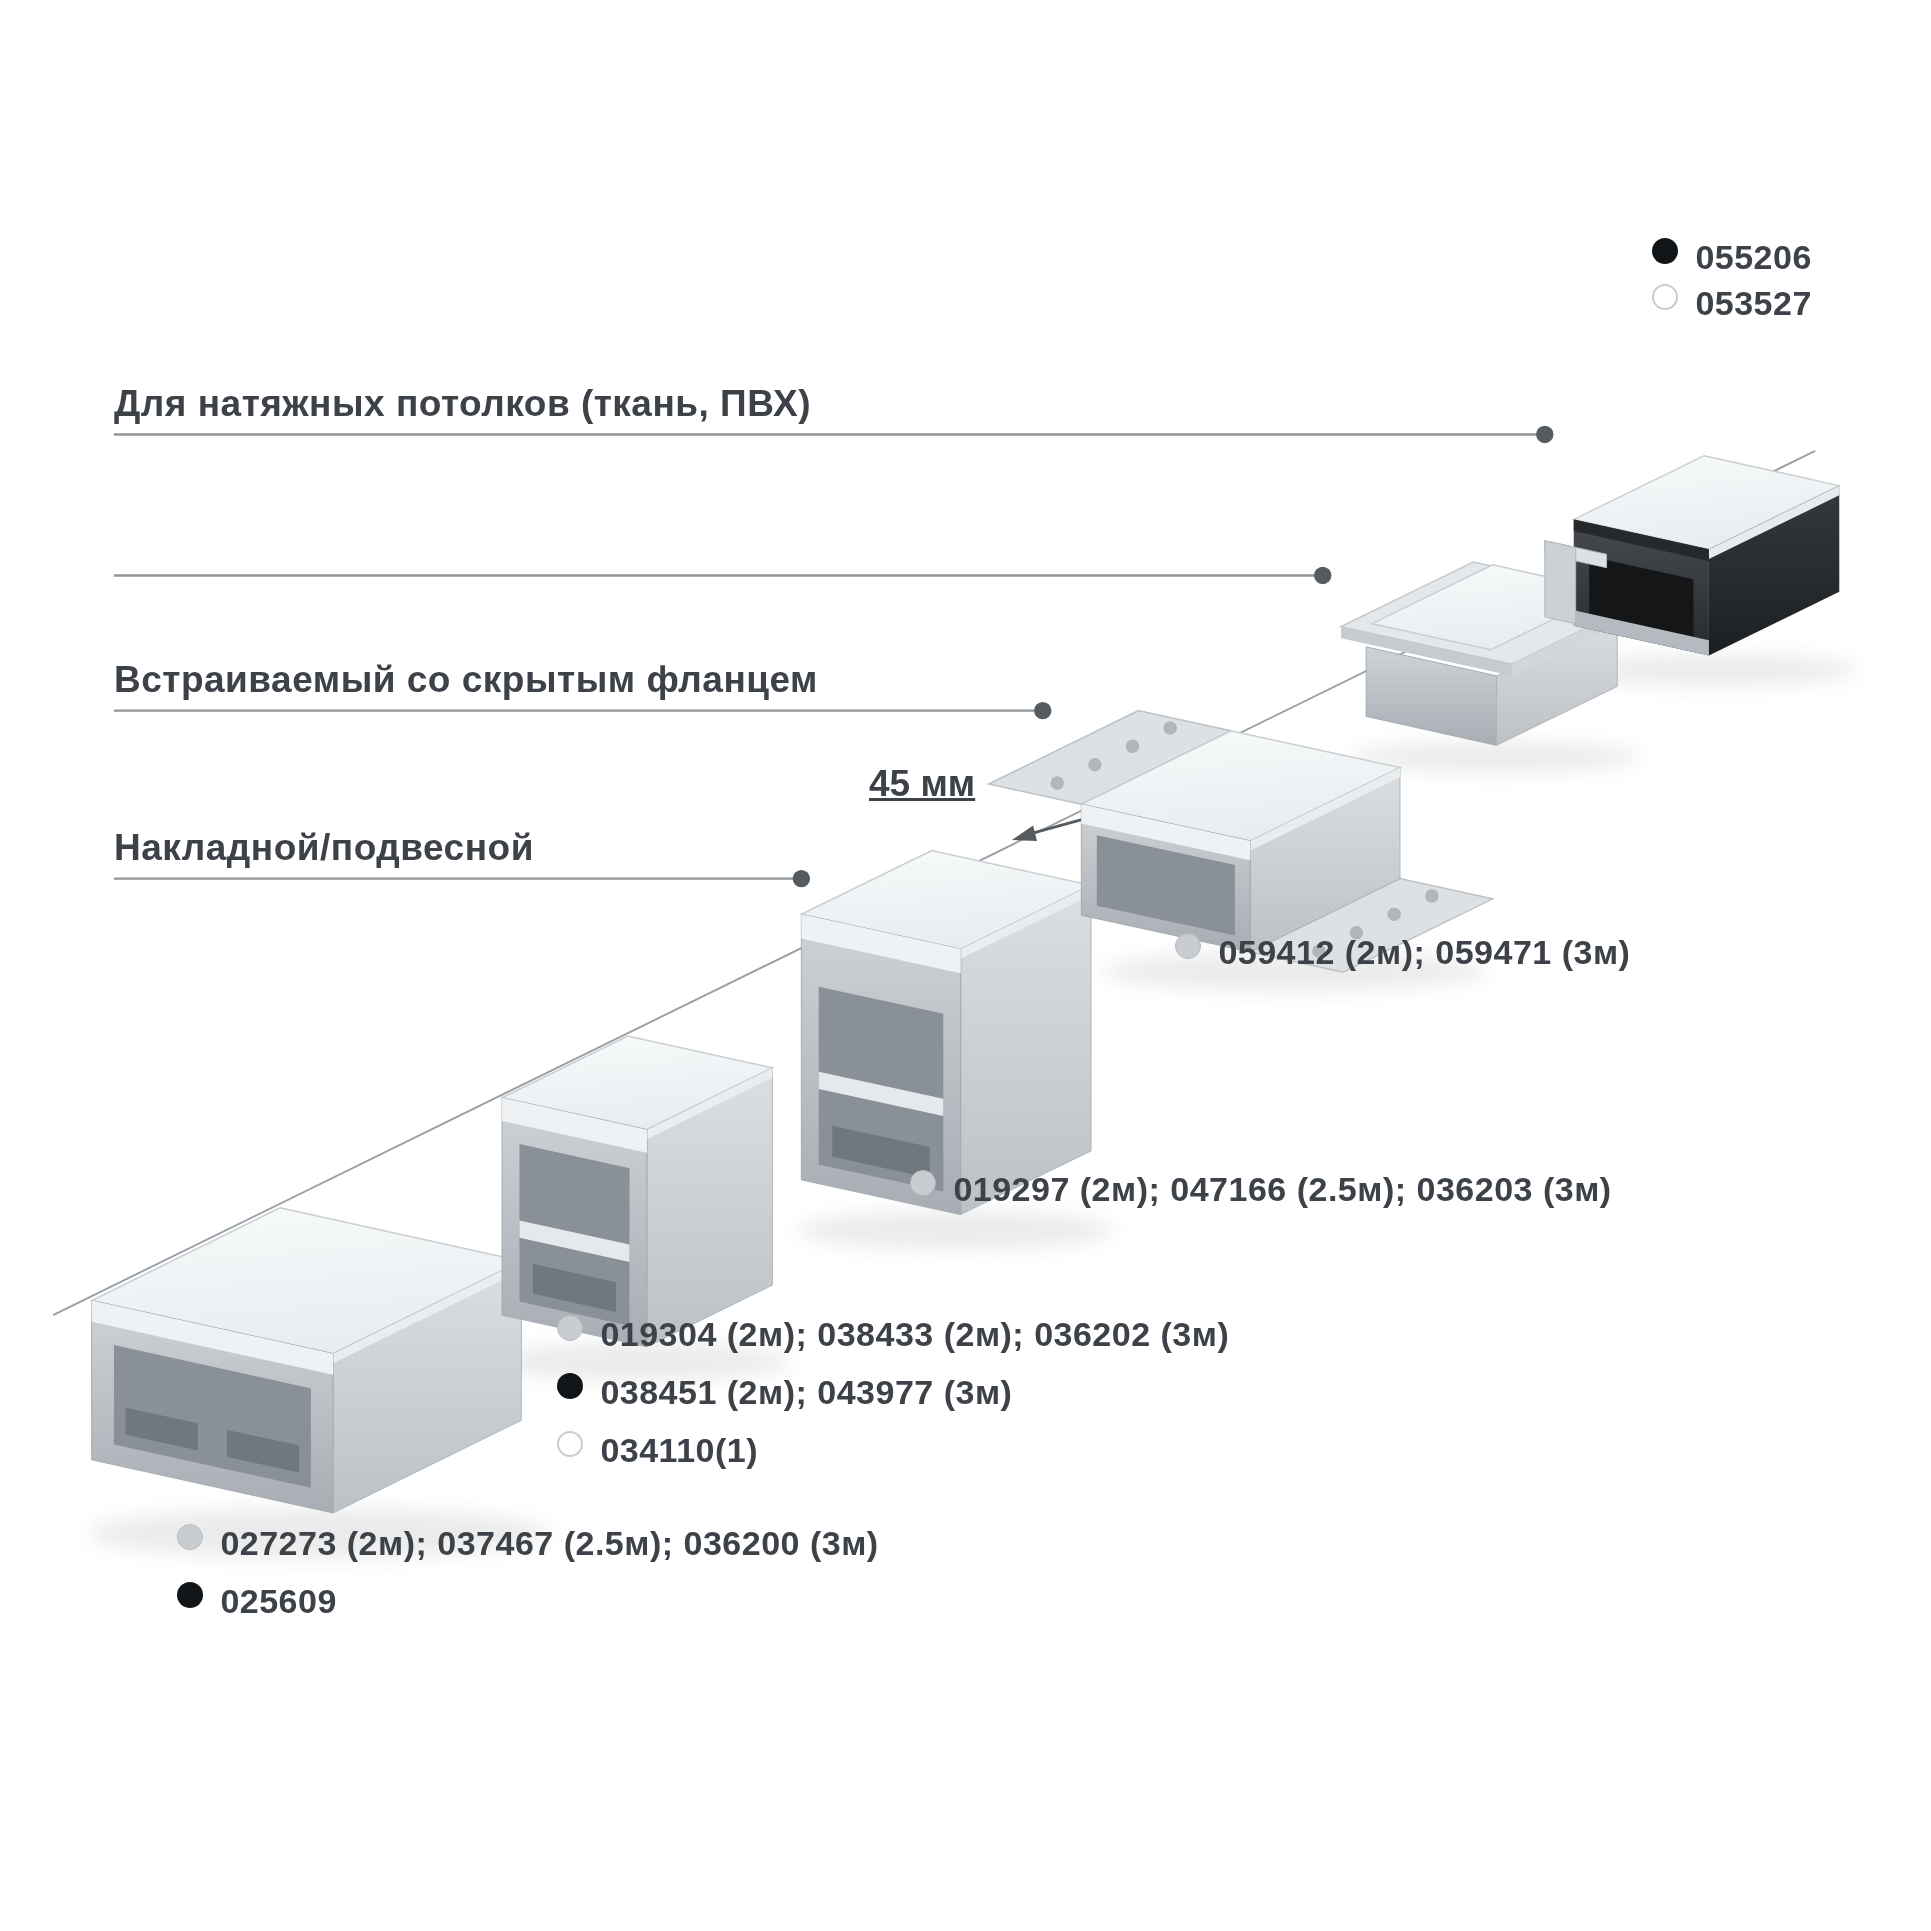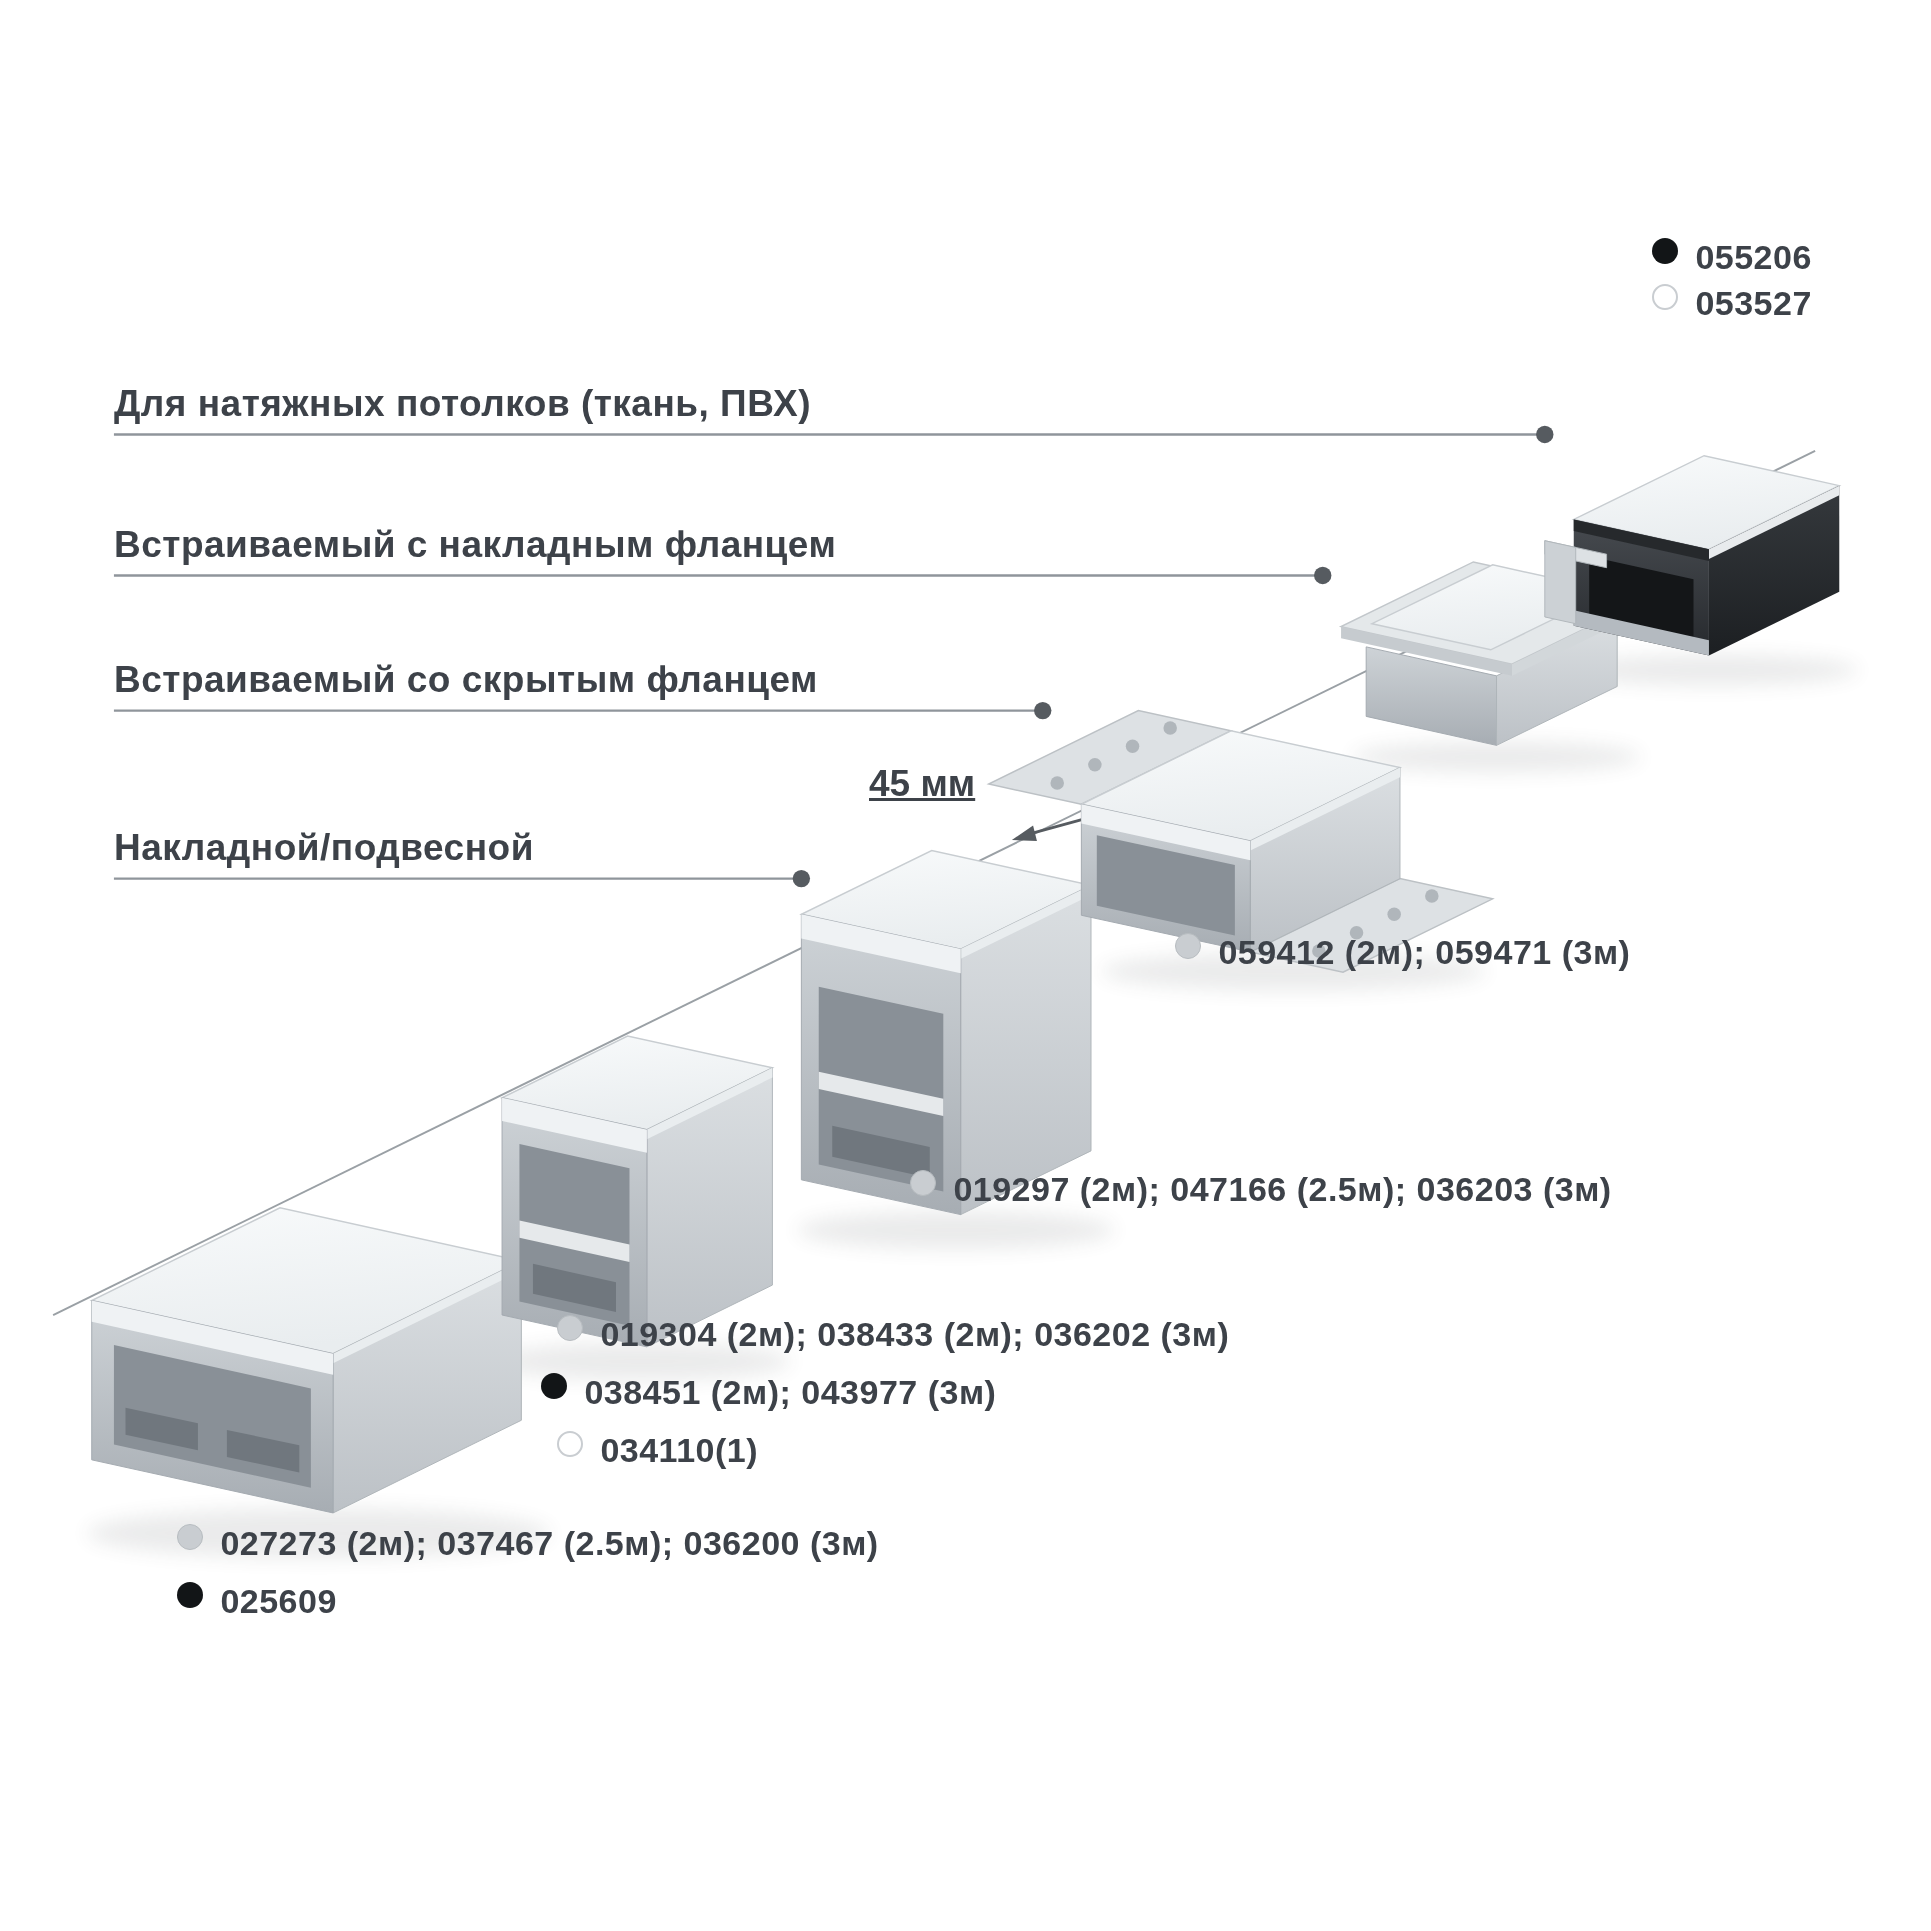--- a/index.html
+++ b/index.html
@@ -165,21 +165,20 @@
       <path d="M1646,640 L1754,664 L1754,600 L1646,576 Z" fill="#141618"></path>
       <path d="M1630,648 L1770,679 L1770,663 L1630,632 Z" fill="#b4bac0"></path>
       <g>
         <path d="M1600,560 L1664,574 L1664,588 L1600,574 Z" fill="#dde1e4" stroke="#b0b6bb" stroke-width="1"></path>
         <path d="M1600,560 L1632,567 L1632,646 L1600,639 Z" fill="#ccd1d5" stroke="#b0b6bb" stroke-width="1"></path>
       </g>
     </g>
   </svg>
 
   <div class="cat" style="top:383px">Для натяжных потолков (ткань, ПВХ)</div>
-  <div class="cat" style="top:524px">Встраиваемый с накладным фланцем</div>
   <div class="cat" style="top:659px">Встраиваемый со скрытым фланцем</div>
   <div class="cat" style="top:827px">Накладной/подвесной</div>
 
   <div class="dim">45 мм</div>
 
   <div class="code-row" style="left:1652px;top:238px">
     <span class="dot black"></span>
     <span>055206</span>
   </div>
   <div class="code-row" style="left:1652px;top:284px">
@@ -192,21 +191,21 @@
     <span>059412 (2м); 059471 (3м)</span>
   </div>
   <div class="code-row" style="left:910px;top:1170px">
     <span class="dot gray"></span>
     <span>019297 (2м); 047166 (2.5м); 036203 (3м)</span>
   </div>
   <div class="code-row" style="left:557px;top:1315px">
     <span class="dot gray"></span>
     <span>019304 (2м); 038433 (2м); 036202 (3м)</span>
   </div>
-  <div class="code-row" style="left:541px;top:1373px">
+  <div class="code-row" style="left:557px;top:1373px">
     <span class="dot black"></span>
     <span>038451 (2м); 043977 (3м)</span>
   </div>
   <div class="code-row" style="left:557px;top:1431px">
     <span class="dot white"></span>
     <span>034110(1)</span>
   </div>
   <div class="code-row" style="left:177px;top:1524px">
     <span class="dot gray"></span>
     <span>027273 (2м); 037467 (2.5м); 036200 (3м)</span>

